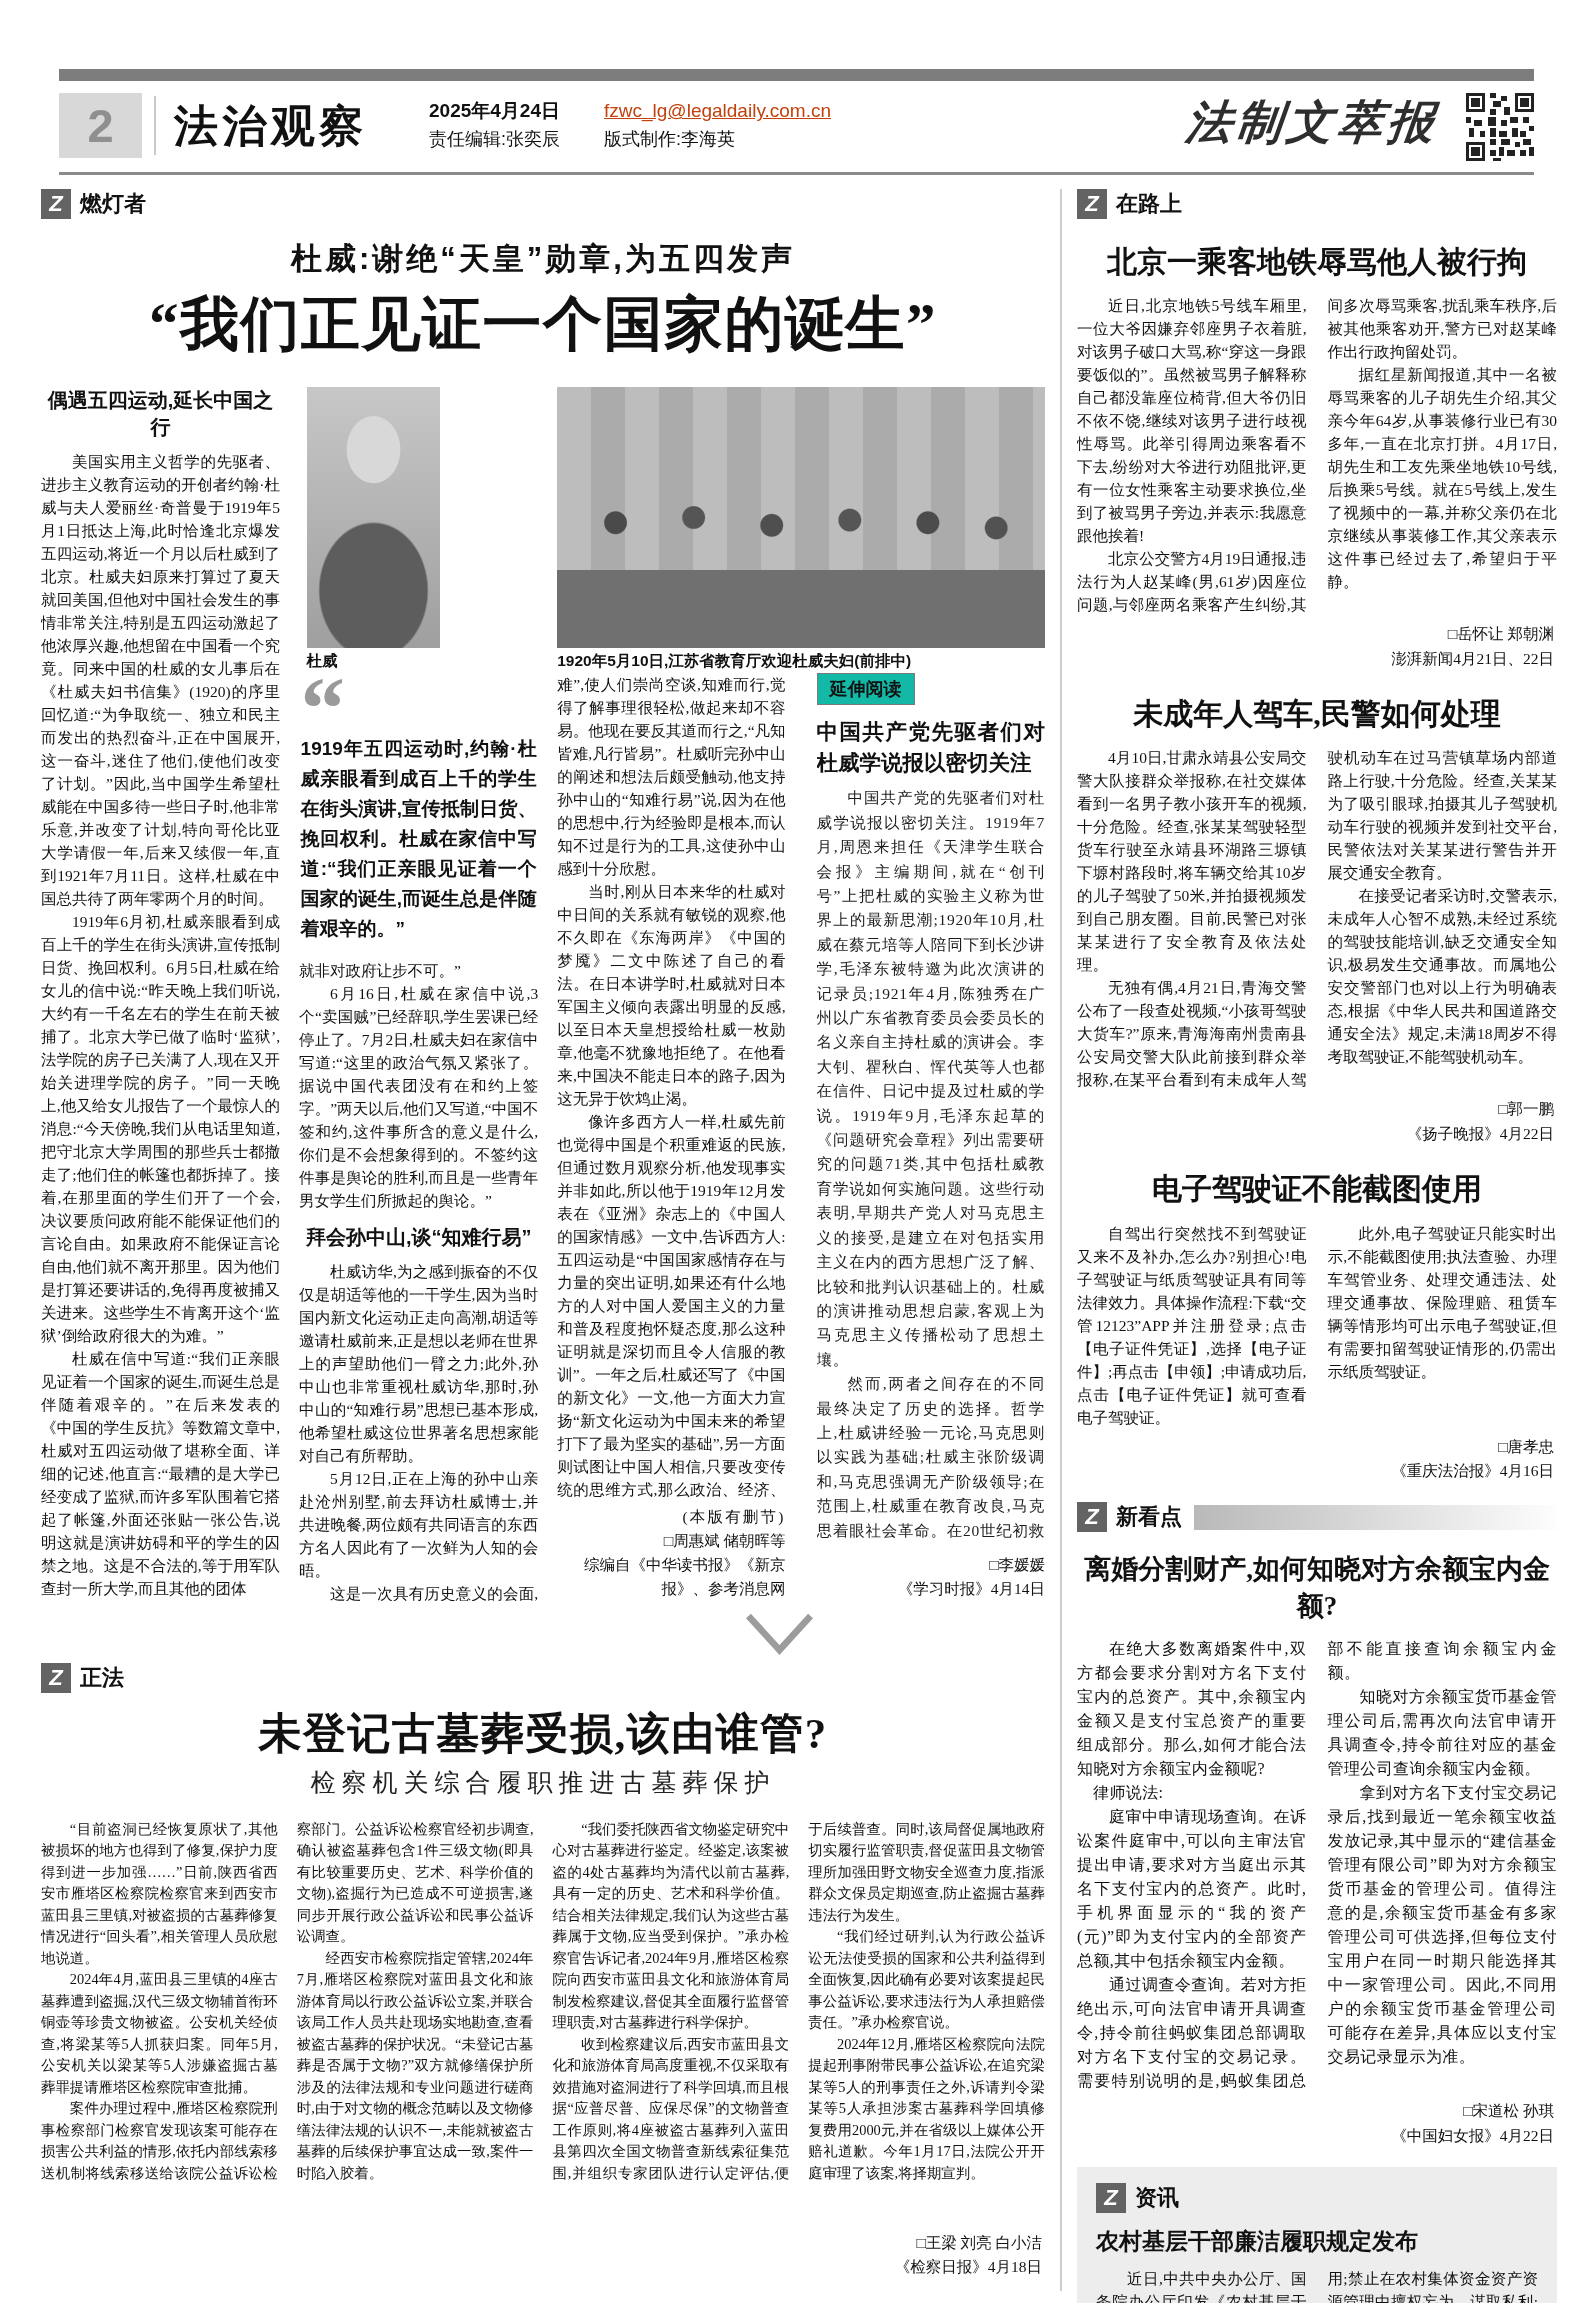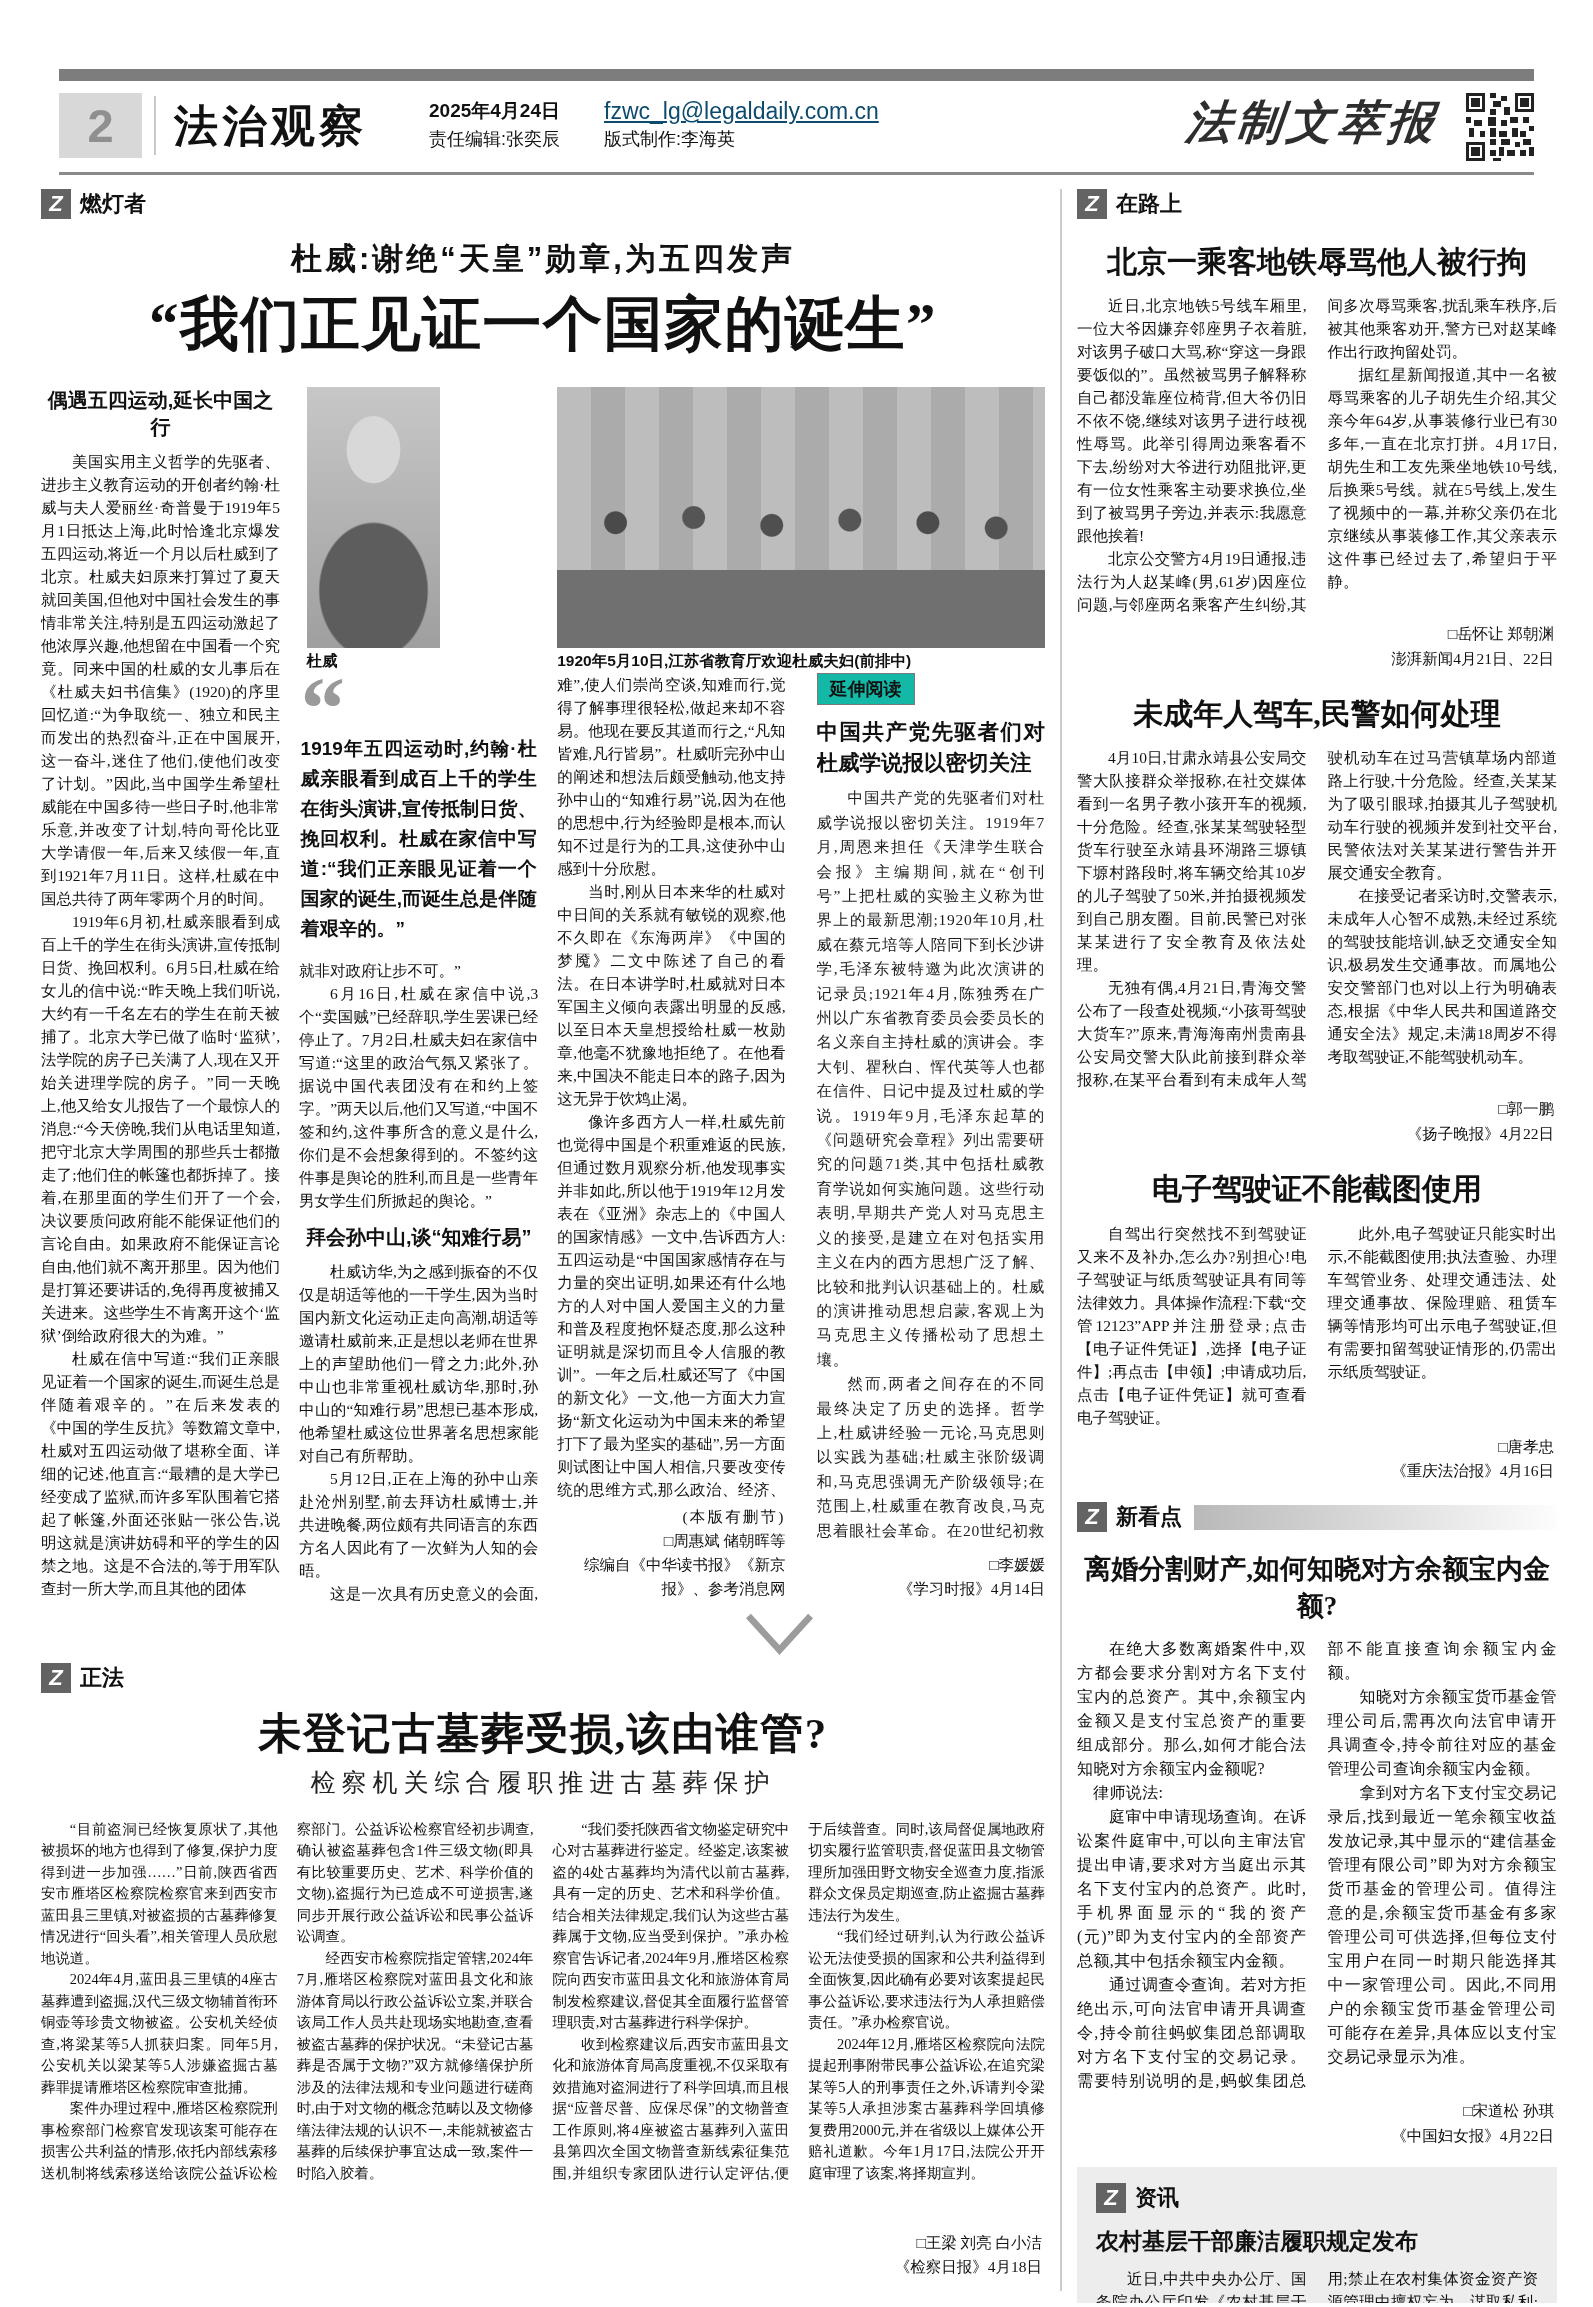--- a/index.html
+++ b/index.html
@@ -7,21 +7,21 @@
         font-family:"Liberation Serif","DejaVu Serif",serif}
   
   .topbar{position:absolute;left:59px;top:69px;width:1475px;height:12px;background:#7d7d7d}
   .hdr{position:absolute;left:59px;top:93px;width:1475px;height:68px}
   .pagenum{position:absolute;left:0;top:0;width:83px;height:65px;background:#d8d8d8;color:#8f8f8f;
            font:bold 47px/65px "Liberation Sans",sans-serif;text-align:center}
   .vline{position:absolute;left:95px;top:3px;width:2.2px;height:59px;background:#c9c9c9}
   .sect{position:absolute;left:115px;top:0;margin:0;font:bold 44px/65px "Liberation Sans",sans-serif;letter-spacing:4.4px}
   .hmeta{position:absolute;left:370px;top:4.4px;display:flex;gap:44px;font:18px/28px "Liberation Sans",sans-serif}
   .hdate{font-weight:bold;font-size:19px}
-  .hmail{display:block;text-decoration:underline;color:#0c4a6e;font-size:23px}
+  .hmail{display:block;text-decoration:underline;color:#c2410c;font-size:19px}
   .mast{position:absolute;right:96px;top:-7.4px;font:bold italic 46px/74px "Liberation Serif",serif;
         letter-spacing:4.4px;color:#2e2e2e;transform:skewX(-6deg)}
   .qr{position:absolute;right:0;top:0}
   .hrule{position:absolute;left:59px;top:172px;width:1475px;height:3px;background:#8a8a8a}
   .vdivider{position:absolute;left:1060px;top:189px;width:1.5px;height:2102px;background:#cccccc}
   
   .marker{display:flex;align-items:center;gap:9px;font:bold 22px "Liberation Sans",sans-serif}
   .zicon{width:30px;height:30px;background:#636363;color:#fff;font:bold italic 22px/30px "Liberation Sans",sans-serif;
          text-align:center;flex:0 0 auto}
   p{margin:0;text-indent:2em}

